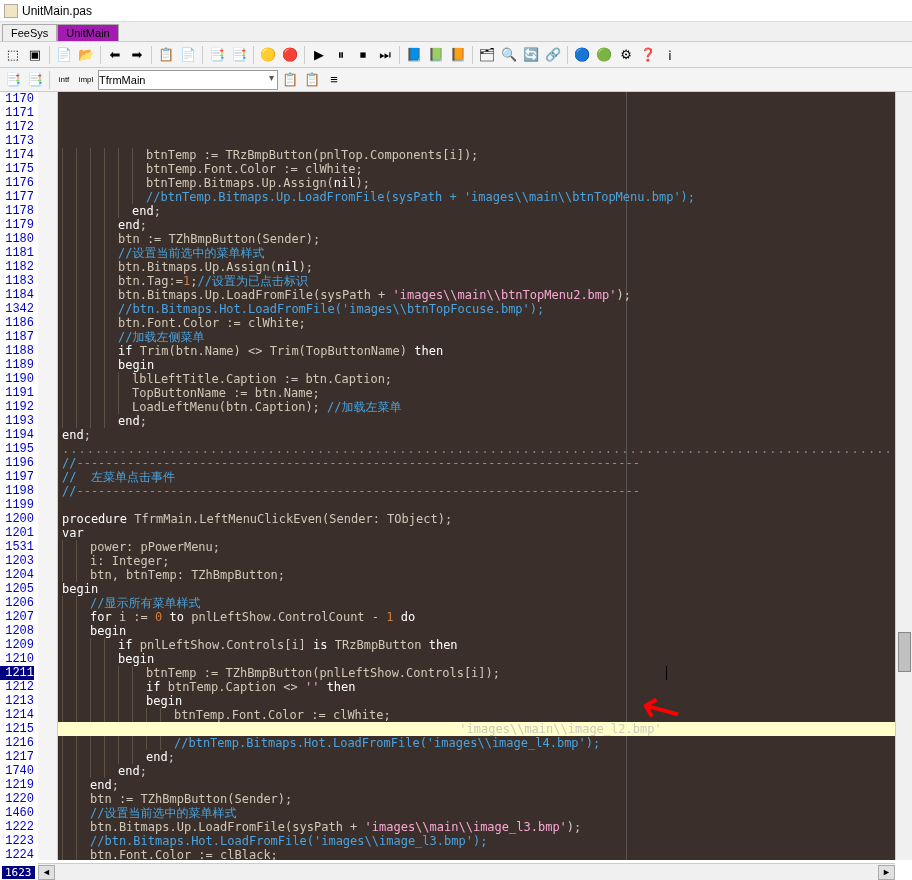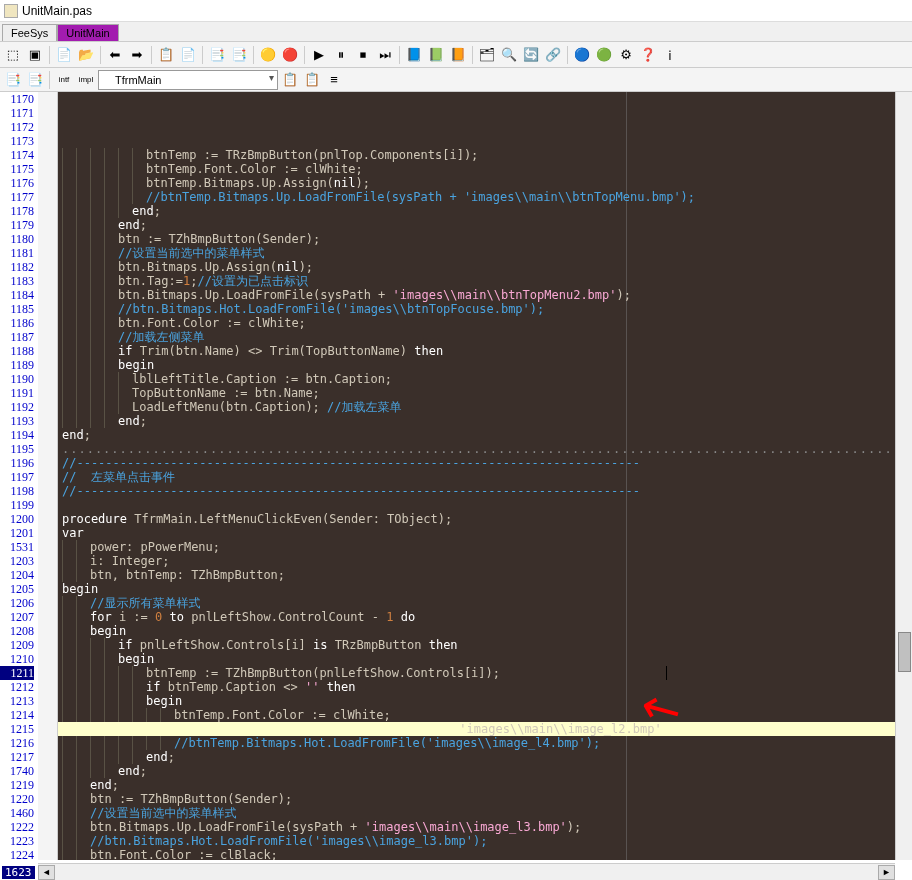--- a/index.html
+++ b/index.html
@@ -6,25 +6,25 @@
   body { font-family: "Segoe UI", Tahoma, sans-serif; font-size: 12px; background: #fff; width: 912px; height: 880px; overflow: hidden; position: relative; }
   .titlebar { height: 22px; background: #fff; border-bottom: 1px solid #ddd; display: flex; align-items: center; padding-left: 4px; gap: 4px; }
   .titlebar-icon { width: 14px; height: 14px; background: #f0e6c0; border: 1px solid #aaa; }
   .tabs { height: 20px; background: #f0f0f0; display: flex; align-items: flex-end; padding-left: 2px; border-bottom: 1px solid #ccc; }
   .tab { padding: 2px 8px; border: 1px solid #aaa; border-bottom: none; background: #eee; margin-right: 0; font-size: 11px; cursor: pointer; }
   .tab.active { background: #a21caf; }
   .toolbar { height: 26px; background: #f4f4f4; border-bottom: 1px solid #ccc; display: flex; align-items: center; padding: 0 3px; gap: 2px; }
   .tb-btn { width: 20px; height: 20px; display: flex; align-items: center; justify-content: center; font-size: 13px; cursor: pointer; border: 1px solid transparent; }
   .tb-sep { width: 1px; height: 18px; background: #ccc; margin: 0 2px; }
   .navbar { height: 24px; background: #f4f4f4; border-bottom: 1px solid #ccc; display: flex; align-items: center; padding: 0 3px; gap: 2px; }
-  .nav-combo { height: 20px; font-size: 11px; border: 1px solid #999; background: #fff; padding: 0 18px 0 16px; appearance: none; position: relative; }
+  .nav-combo { height: 20px; font-size: 11px; border: 1px solid #999; background: #fff; padding: 0 18px 0 0; appearance: none; position: relative; }
   .combo-wrap { position: relative; display: inline-block; }
   .combo-wrap::after { content: "▾"; position: absolute; right: 4px; top: 2px; font-size: 10px; pointer-events: none; color: #555; }
   .editor { display: flex; height: 768px; background: #3a2f2a; position: relative; }
-  .gutter { width: 38px; background: #fff; color: #0000cc; font-family: Liberation Serif, serif; font-size: 12px; text-align: right; padding-right: 4px; line-height: 14px; user-select: none; flex-shrink: 0; }
+  .gutter { width: 38px; background: #fff; color: #0000cc; font-family: Liberation Mono, monospace; font-size: 12px; text-align: right; padding-right: 4px; line-height: 14px; user-select: none; flex-shrink: 0; }
   .gutter .ln { height: 14px; }
   .gutter .ln.cur { background: #000080; color: #fff; }
   .marks { width: 20px; background: #f4f4f4; border-right: 1px solid #ccc; flex-shrink: 0; }
   .code { flex: 1; background: #3a2f2a; font-family: Consolas, monospace; font-size: 12px; line-height: 14px; color: #d0c8b8; white-space: pre; overflow: hidden; position: relative; }
   .code-line { height: 14px; padding-left: 4px; position: relative; }
   .code-line.highlight { background: #ffffcc; color: #555; }
   .scroll-v { position: absolute; right: 0; top: 92px; width: 17px; height: 768px; background: #f0f0f0; border-left: 1px solid #ccc; }
   .scroll-thumb { position: absolute; left: 2px; width: 13px; background: #c0c0c0; border: 1px solid #888; }
   .scroll-h { position: absolute; bottom: 0; left: 38px; right: 17px; height: 17px; background: #f0f0f0; border-top: 1px solid #ccc; display: flex; align-items: center; }
   .scroll-h-btn { width: 17px; height: 15px; background: #e0e0e0; border: 1px solid #aaa; text-align: center; font-size: 9px; line-height: 13px; }
@@ -114,21 +114,21 @@
       <div class="ln">1175</div>
       <div class="ln">1176</div>
       <div class="ln">1177</div>
       <div class="ln">1178</div>
       <div class="ln">1179</div>
       <div class="ln">1180</div>
       <div class="ln">1181</div>
       <div class="ln">1182</div>
       <div class="ln">1183</div>
       <div class="ln">1184</div>
-      <div class="ln">1185</div>
+      <div class="ln">1342</div>
       <div class="ln">1186</div>
       <div class="ln">1187</div>
       <div class="ln">1188</div>
       <div class="ln">1189</div>
       <div class="ln">1190</div>
       <div class="ln">1191</div>
       <div class="ln">1192</div>
       <div class="ln">1193</div>
       <div class="ln">1194</div>
       <div class="ln">1195</div>

